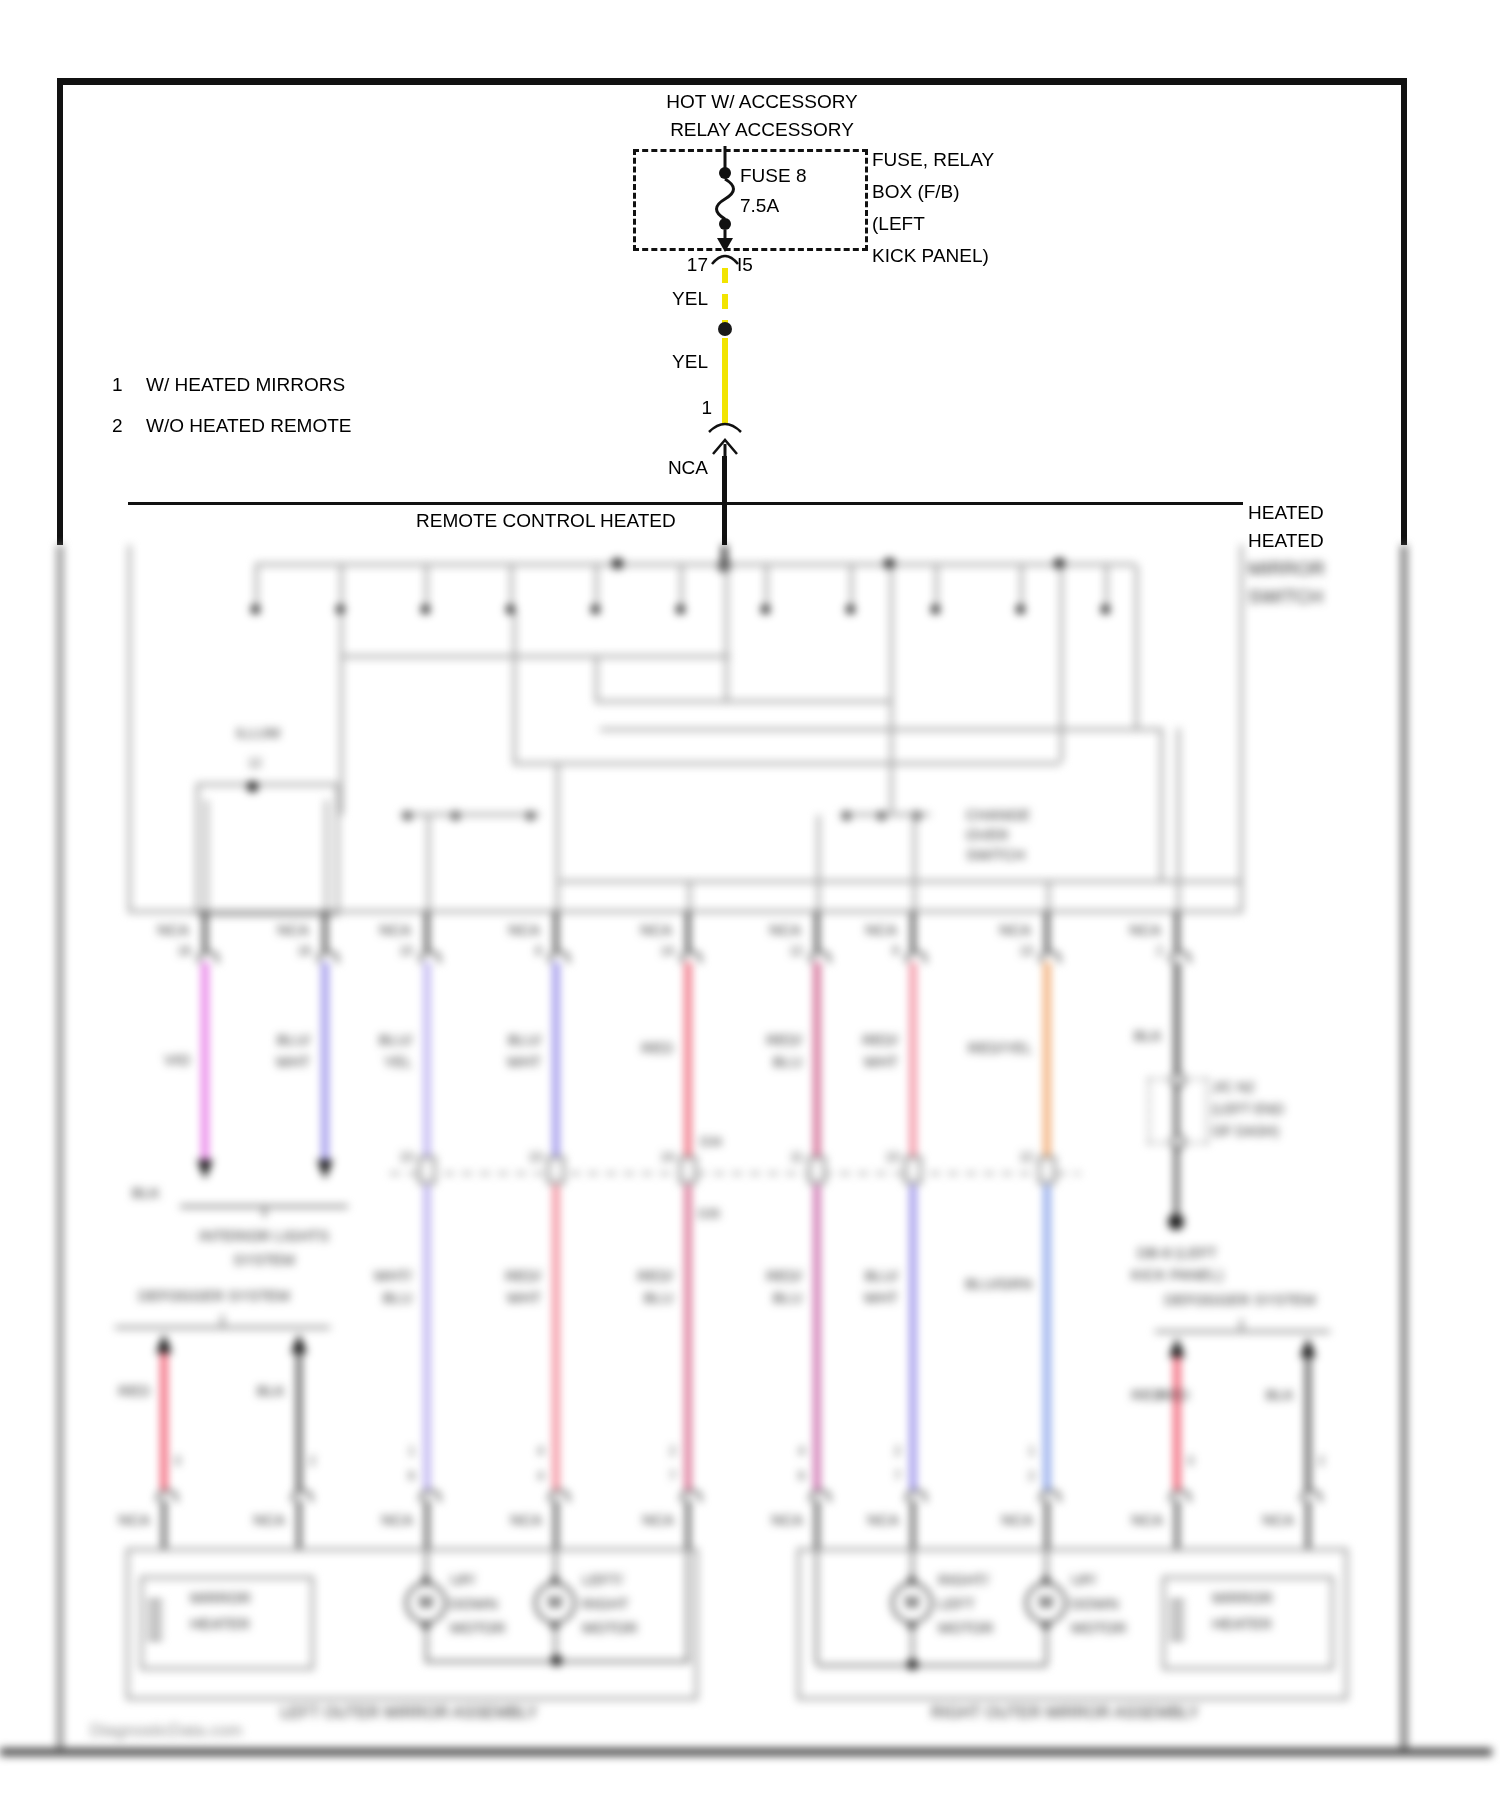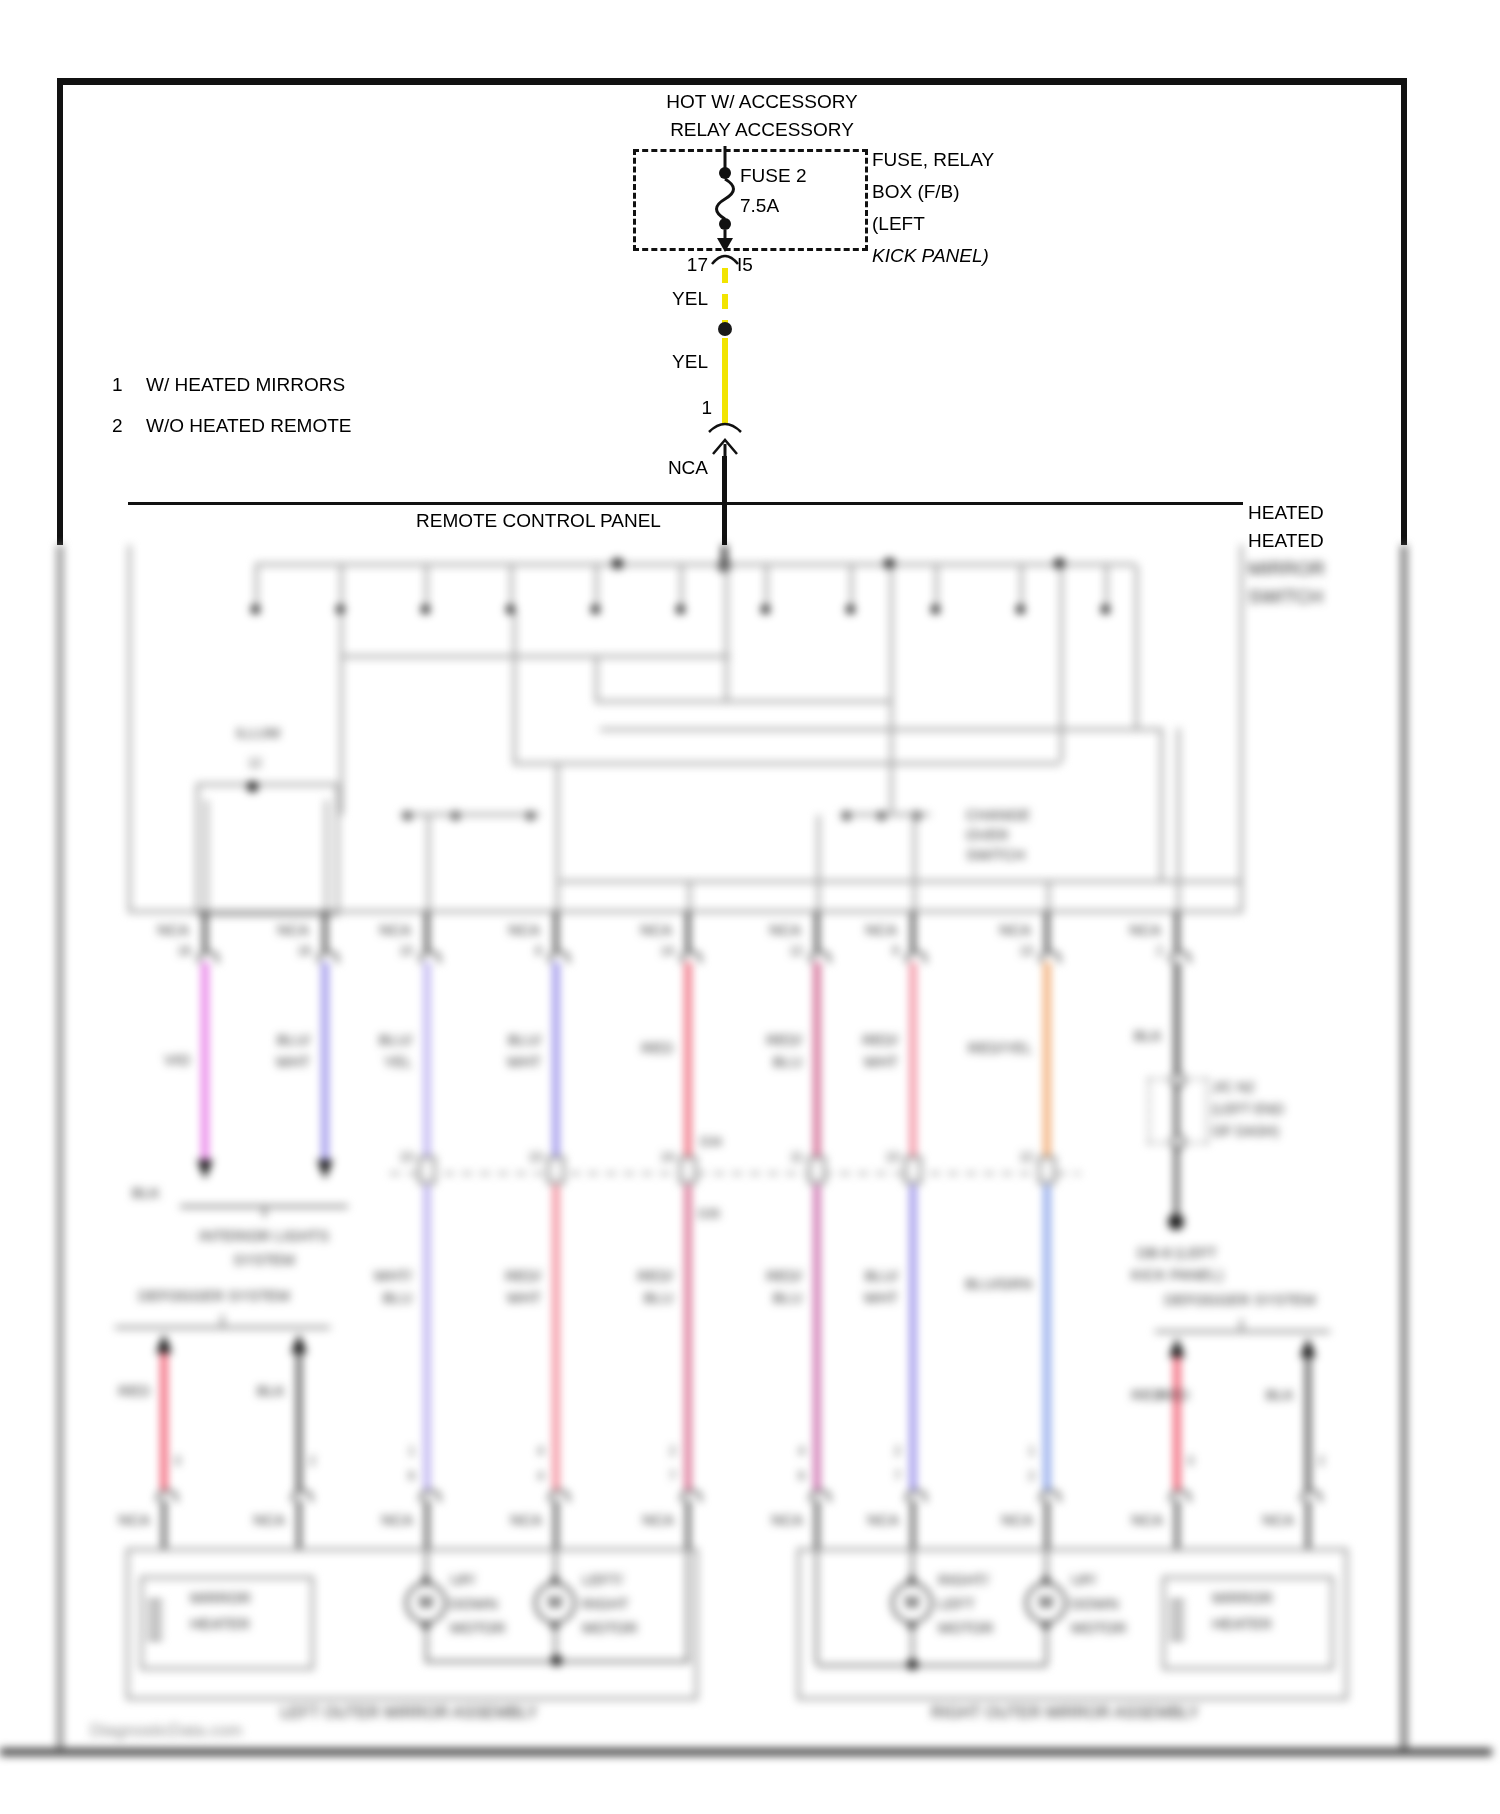--- a/index.html
+++ b/index.html
@@ -51,26 +51,26 @@
 
   <div style="position:absolute;left:633px;top:149px;width:229px;height:96px;border:3px dashed #111;"></div>
   <svg style="position:absolute;left:700px;top:146px;" width="50" height="108" viewBox="0 0 50 108">
     <line x1="25" y1="0" x2="25" y2="22" stroke="#111" stroke-width="3"></line>
     <circle cx="25" cy="27" r="6" fill="#111"></circle>
     <path d="M25,33 q17,10 0,20 q-17,10 0,20" fill="none" stroke="#111" stroke-width="3"></path>
     <circle cx="25" cy="78" r="6" fill="#111"></circle>
     <line x1="25" y1="84" x2="25" y2="96" stroke="#111" stroke-width="3"></line>
     <polygon points="25,106 17,92 33,92" fill="#111"></polygon>
   </svg>
-  <div class="t ts" style="left:740px;top:166px;">FUSE 2</div>
+  <div class="t ts" style="left:740px;top:166px;">FUSE 8</div>
   <div class="t ts" style="left:740px;top:196px;">7.5A</div>
   <div class="t ts" style="left:872px;top:150px;">FUSE, RELAY</div>
   <div class="t ts" style="left:872px;top:182px;">BOX (F/B)</div>
   <div class="t ts" style="left:872px;top:214px;text-align:right;">(LEFT</div>
-  <div class="t ts" style="left:872px;top:246px;font-style:italic;">KICK PANEL)</div>
+  <div class="t ts" style="left:872px;top:246px;">KICK PANEL)</div>
 
   <svg style="position:absolute;left:710px;top:250px;" width="30" height="16" viewBox="0 0 30 16">
     <path d="M2,14 q13,-16 26,0" fill="none" stroke="#111" stroke-width="2.5"></path>
   </svg>
   <div class="t ts" style="right:792px;top:255px;">17</div>
   <div class="t ts" style="left:737px;top:255px;">I5</div>
 
   <div class="ydash" style="left:722px;top:268px;height:58px;"></div>
   <div class="t ts" style="right:792px;top:289px;">YEL</div>
   <div class="dot" style="left:718px;top:322px;width:14px;height:14px;"></div>
@@ -85,21 +85,21 @@
   </svg>
   <div class="bl" style="left:722px;top:456px;width:5px;height:89px;"></div>
   <div class="t ts" style="right:792px;top:458px;">NCA</div>
 
   <div class="t ts" style="left:112px;top:375px;">1</div>
   <div class="t ts" style="left:146px;top:375px;">W/ HEATED MIRRORS</div>
   <div class="t ts" style="left:112px;top:416px;">2</div>
   <div class="t ts" style="left:146px;top:416px;">W/O HEATED REMOTE</div>
 
   <div class="bl" style="left:128px;top:502px;width:1115px;height:3px;"></div>
-  <div class="t ts" style="left:416px;top:511px;">REMOTE CONTROL PANEL</div>
+  <div class="t ts" style="left:416px;top:511px;">REMOTE CONTROL HEATED</div>
   <div class="t ts" style="left:1248px;top:503px;">HEATED</div>
   <div class="t ts" style="left:1248px;top:531px;">HEATED</div>
 
   <div id="blur">
 
     <div style="position:absolute;left:57px;top:0;width:6px;height:1208px;background:#888;"></div>
     <div style="position:absolute;left:1401px;top:0;width:6px;height:1208px;background:#666;"></div>
     <div style="position:absolute;left:0;top:1203px;width:1492px;height:8px;background:#4a4a4a;"></div>
 
     <div class="gl" style="left:128px;top:0;width:3px;height:367px;"></div>

